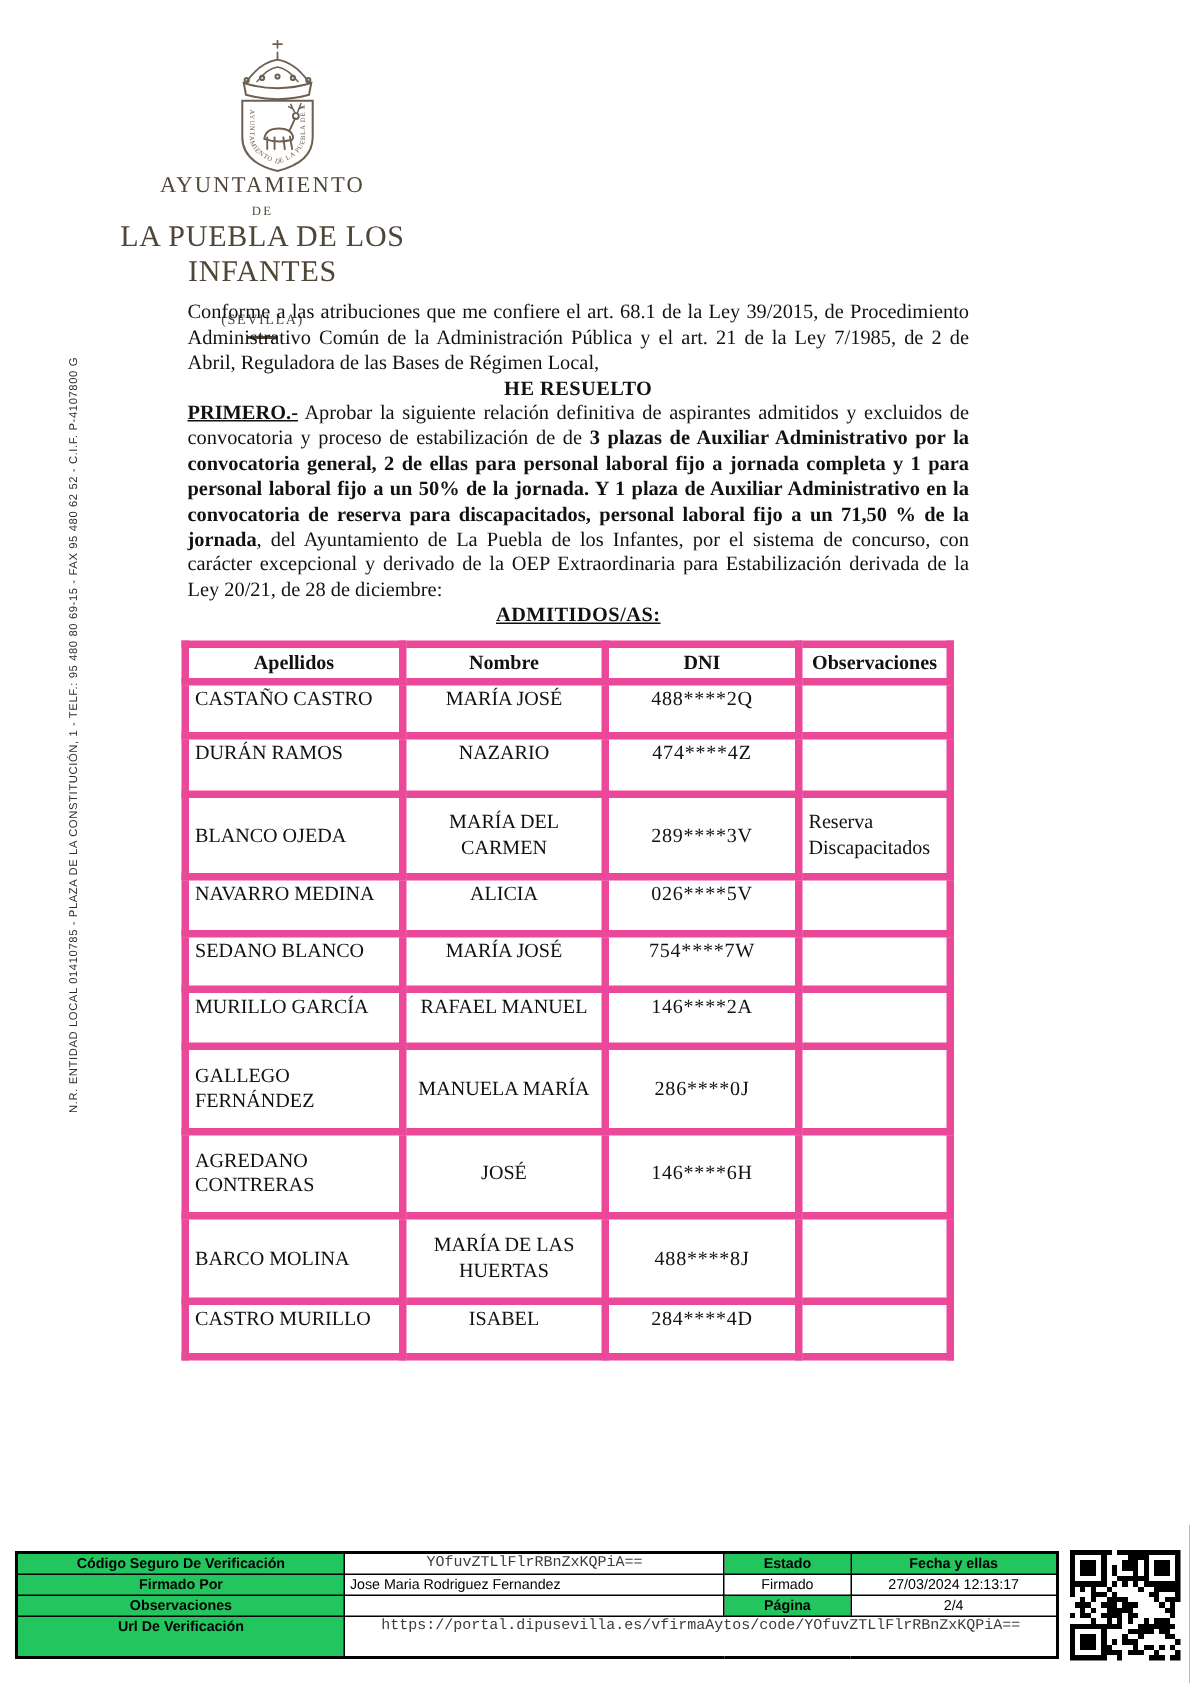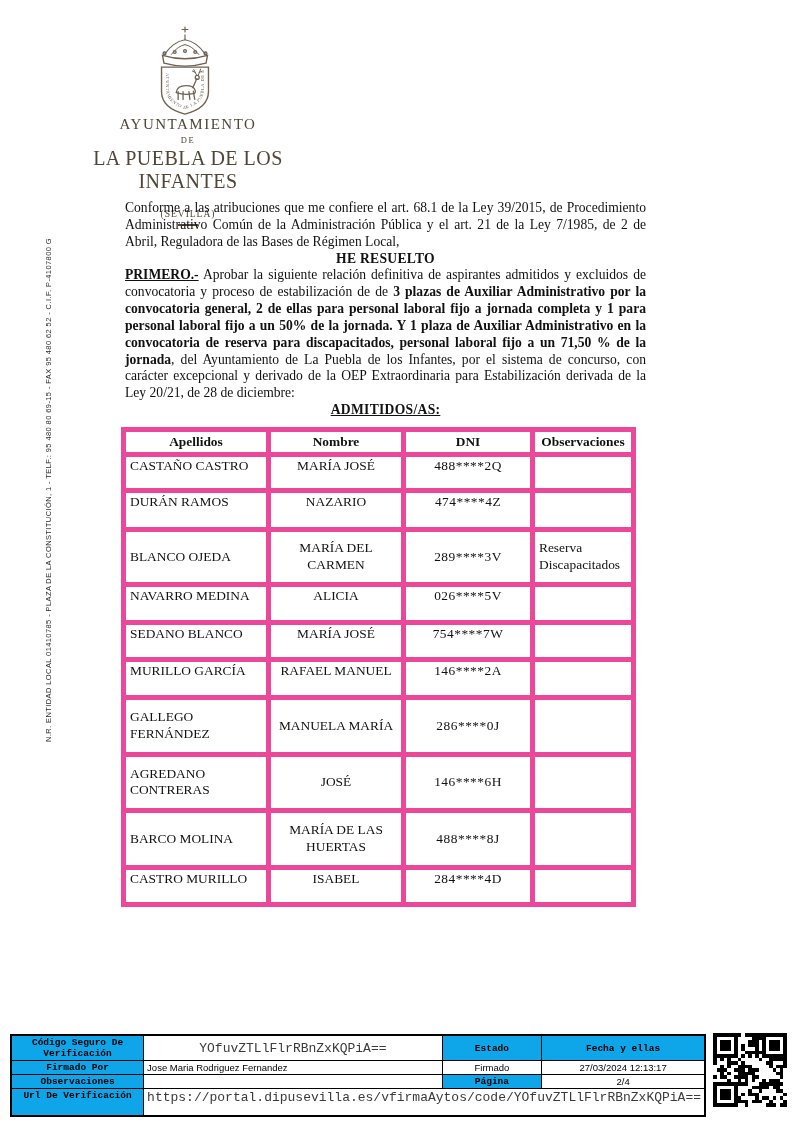--- a/index.html
+++ b/index.html
@@ -5,21 +5,21 @@
   html,body{margin:0;padding:0;background:#888;}
   .page{position:relative;width:793px;height:1122px;background:#ffffff;overflow:hidden;
         font-family:"Liberation Serif",serif;color:#111;}
   
   .side-text{position:absolute;left:44px;top:742px;width:486px;
     transform:rotate(-90deg);transform-origin:0 0;
     font-family:"Liberation Sans",sans-serif;font-size:7.5px;letter-spacing:.4px;
     color:#2b2b2b;white-space:nowrap;}
   
   .crest{position:absolute;left:141px;top:24px;width:88px;height:96px;}
-  .org-block{position:absolute;left:44px;top:116px;width:288px;text-align:center;color:#4f4638;}
+  .org-block{position:absolute;left:31px;top:116px;width:288px;text-align:center;color:#4f4638;}
   .org-1{font-size:15px;letter-spacing:1.5px;}
   .org-2{font-size:8.5px;letter-spacing:1.5px;margin-top:2px;}
   .org-3{font-size:20px;letter-spacing:.5px;margin-top:2px;}
   .org-4{font-size:9.5px;letter-spacing:1px;margin-top:16px;}
   .org-rule{width:20px;height:2px;background:#4f4638;margin:5px auto 0 auto;}
   
   .doc{position:absolute;left:125px;top:200px;width:521px;font-size:13.6px;line-height:1.24;
        text-align:justify;}
   .doc p{margin:0;}
   .h-resuelto{margin-top:36px;text-align:center;font-weight:bold;letter-spacing:.3px;}
@@ -37,22 +37,22 @@
   td.c-obs{text-align:left;vertical-align:top;}
   tr.vm td{vertical-align:middle;}
   tr.rh31 td{height:29px;} tr.rh34 td{height:32px;} tr.rh50 td{height:48px;}
   tr.rh28 td{height:26px;} tr.rh33 td{height:31px;} tr.rh32 td{height:30px;}
   tr.rh52 td{height:50px;} tr.rh51 td{height:49px;}
   
   table.vfooter{position:absolute;left:10px;top:1034px;width:696px;border-collapse:collapse;
     font-family:"Liberation Sans",sans-serif;font-size:9.5px;color:#000;}
   table.vfooter td{border:1px solid #000;padding:1px 3px;}
   table.vfooter{border:2px solid #000;}
-  td.flabel{background:#0ea5e9;font-weight:bold;text-align:center;font-family:Liberation Mono, monospace;}
-  td.fmono{font-family:"Liberation Mono","DejaVu Sans Mono",monospace;font-size:13px;color:#3a3a3a;text-align:center;}
+  td.flabel{background:#22c55e;font-weight:bold;text-align:center;}
+  td.fmono{font-family:"Liberation Mono","DejaVu Sans Mono",monospace;font-size:10px;color:#3a3a3a;text-align:center;}
   td.fval-l{text-align:left;}
   td.fval-c{text-align:center;}
   td.furl{vertical-align:top;height:24px;}
   .w-label{width:226px;} .w-value{width:248px;} .w-estado{width:78px;} .w-fecha{width:132px;}
   .qr-box{position:absolute;left:713px;top:1033px;width:74px;height:74px;}
 </style>
 </head>
 <body>
 
 <div class="page">

